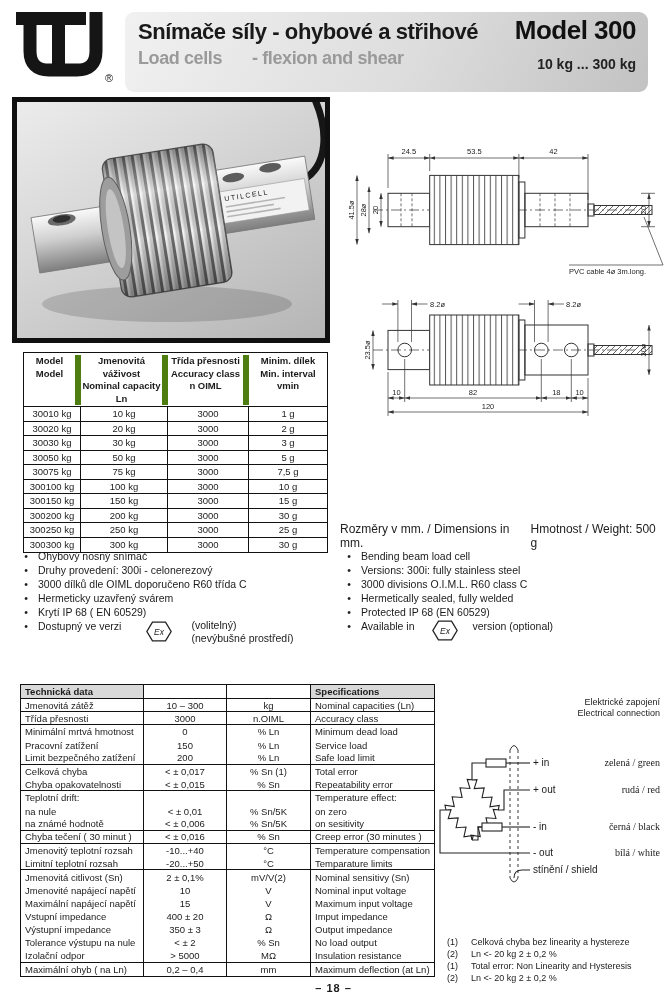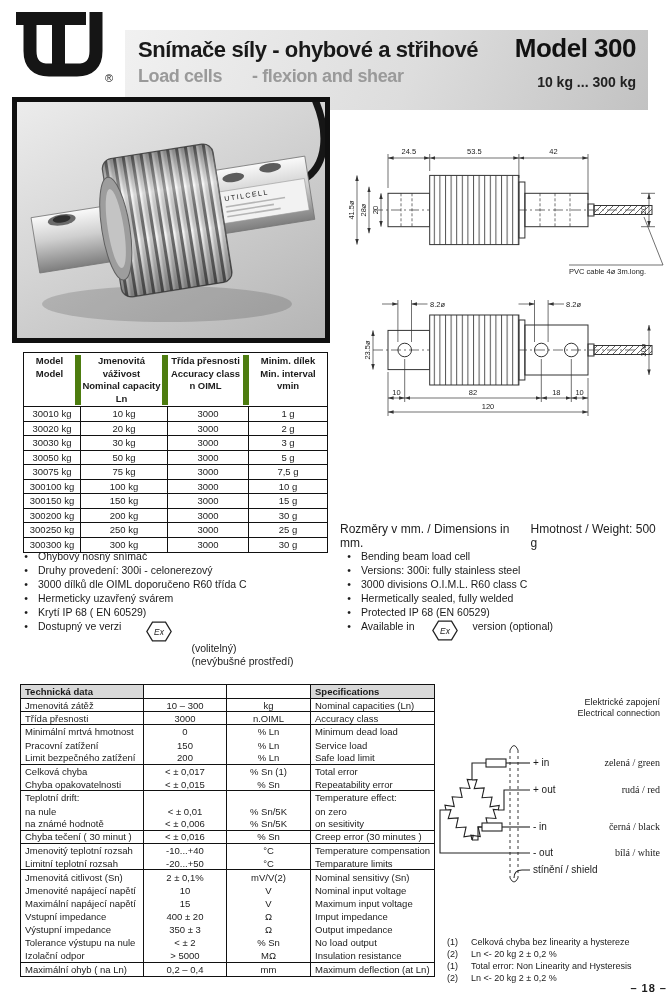--- a/index.html
+++ b/index.html
@@ -2,22 +2,22 @@
 <html><head>
 <meta charset="utf-8">
 <style>
   * { margin:0; padding:0; box-sizing:border-box; }
   body { background:#888; font-family:"Liberation Sans","DejaVu Sans",sans-serif; }
   .page { position:relative; width:667px; height:1008px; background:#fff; margin:0 auto;
           color:#1b1b1b; overflow:hidden; }
 
   
   .logo { position:absolute; left:14px; top:8px; width:104px; height:78px; }
-  .banner { position:absolute; left:125px; top:30px; width:523px; height:80px;
-            background:linear-gradient(115deg,#f1f1f1 0%,#ddd 55%,#c2c2c2 100%); }
+  .banner { position:absolute; left:125px; top:12px; width:523px; height:80px;
+            background:linear-gradient(115deg,#f1f1f1 0%,#ddd 55%,#c2c2c2 100%);border-radius:9px; }
   .banner > div { position:absolute; white-space:nowrap; }
   .t-cs   { left:13px; top:7px;  font-size:22px; font-weight:bold; letter-spacing:-0.4px; color:#191919; }
   .t-en   { left:13px; top:36px; font-size:18px; font-weight:bold; letter-spacing:-0.4px; color:#9a9a9a; }
   .t-en2  { margin-left:30px; }
   .t-model{ right:12px; top:3px;  font-size:26px; font-weight:bold; letter-spacing:-0.5px; color:#111; }
   .t-range{ right:12px; top:44px; font-size:14px; font-weight:bold; color:#222; }
 
   
   .photo { position:absolute; left:12px; top:97px; width:318px; height:246px;
            border:5px solid #101010; background:linear-gradient(150deg,#ececec,#b5b5b5); }
@@ -45,21 +45,21 @@
   .m1 { justify-content:flex-end; padding:0 5px; }
 
   
   .feat { position:absolute; top:549px; width:315px; font-size:10.5px; }
   .feat-cs { left:22px; } .feat-en { left:345px; }
   .fitem { display:flex; align-items:flex-start; gap:8px; line-height:14px; }
   .bullet { width:8px; text-align:center; }
   .exhex { width:28px; height:23px; flex:none; }
   .fex .exhex { margin-left:16px; margin-top:1px; }
   .feat-en .exhex { margin-left:8px; margin-right:6px; }
-  .exnotes { display:flex; flex-direction:column; margin-left:10px; line-height:13px;margin-top:23px; }
+  .exnotes { display:flex; flex-direction:column; margin-left:10px; line-height:13px; }
 
   
   .stable { position:absolute; left:20px; top:684px; width:415px; border:1.2px solid #111;
             font-size:9.5px; background:#fff; }
   .srow { display:grid; grid-template-columns:123px 83px 84px 1fr; height:13.2px; }
   .srow > div { display:flex; align-items:center; overflow:hidden; white-space:nowrap; }
   .sc1 { padding-left:4px; border-right:1px solid #111; }
   .sc2 { justify-content:center; border-right:1px solid #111; }
   .sc3 { justify-content:center; border-right:1px solid #111; }
   .sc4 { padding-left:4px; }
@@ -71,21 +71,21 @@
   .conntitle { position:absolute; left:460px; top:697px; width:200px; text-align:right;
                font-size:9px; line-height:11px; }
   .circuit { position:absolute; left:438px; top:728px; width:92px; height:185px; }
   .termlbl  { position:absolute; left:533px; font-size:10px; white-space:nowrap; }
   .colorlbl { position:absolute; left:548px; width:112px; text-align:right; font-size:10px; white-space:nowrap;font-family:Liberation Serif, serif; }
 
   
   .fnotes { position:absolute; left:447px; top:936px; font-size:9px; line-height:12px; }
   .fn { display:flex; gap:10px; }
   .fnm { width:14px; flex:none; }
-  .pageno { position:absolute; left:0; top:982px; width:100%; text-align:right;
+  .pageno { position:absolute; left:0; top:982px; width:100%; text-align:center;
             font-size:11px; font-weight:bold; letter-spacing:1px; }
 </style>
 </head>
 <body>
 
 <div class="page">
 
   <svg class="logo" viewBox="0 0 104 78">
     <rect x="2" y="4" width="70" height="13" fill="#151515"></rect>
     <rect x="38" y="4" width="13" height="56" fill="#151515"></rect>

